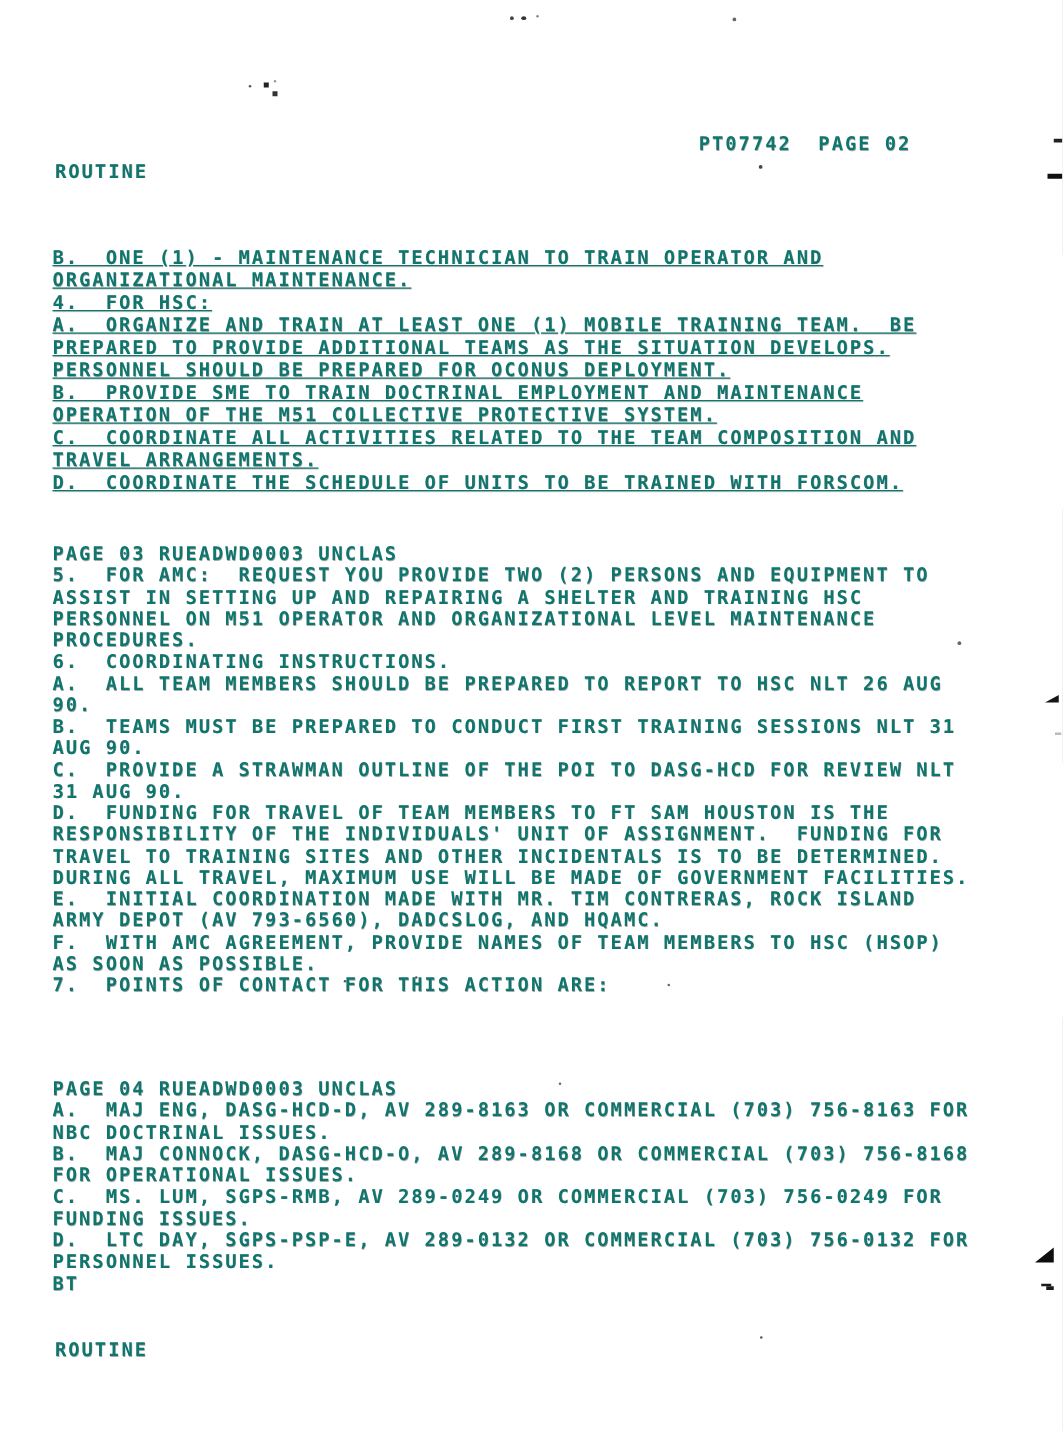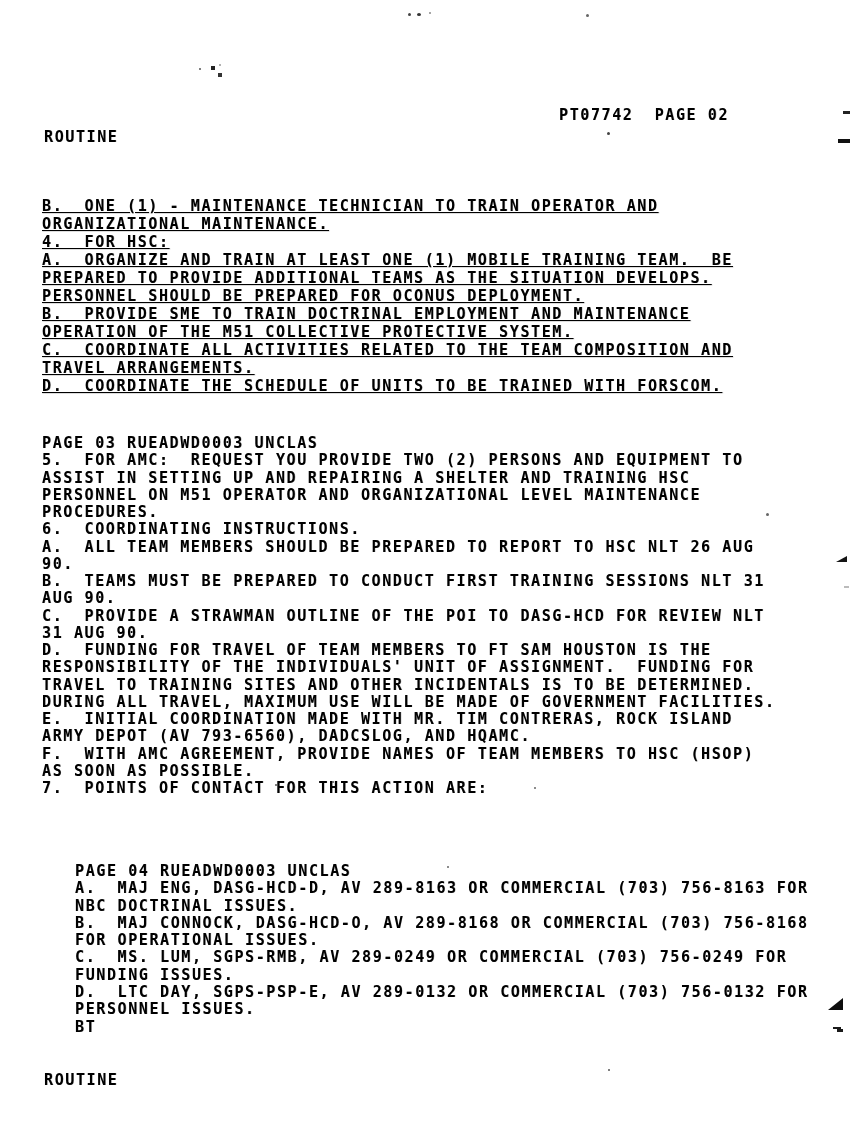--- a/index.html
+++ b/index.html
@@ -10,29 +10,29 @@
     overflow:hidden;
     font-family:"DejaVu Sans Mono","Liberation Mono",monospace;
   }
   .tw{
     position:absolute;
     margin:0;
     font-family:"DejaVu Sans Mono","Liberation Mono",monospace;
     font-size:15px;
     font-weight:700;
     letter-spacing:1.6px;
-    color:#000000;
+    color:#0f766e;
     white-space:pre;
     text-shadow:0.4px 0.4px 0 rgba(10,10,10,0.35);
   }
   .hdr-ref{top:107px;left:559px;line-height:17px;}
   .hdr-routine{top:129px;left:44px;line-height:17px;}
   .blk1{top:197px;left:42px;line-height:18px;text-decoration:underline;}
   .blk2{top:435px;left:42px;line-height:17.25px;}
-  .blk3{top:863px;left:42px;line-height:17.3px;margin-left:33px;}
+  .blk3{top:863px;left:42px;line-height:17.3px;}
   .ftr-routine{top:1072px;left:44px;line-height:17px;}
   .speck{position:absolute;border-radius:50%;}
   .mark{position:absolute;}
   .tri-big{
     position:absolute;left:828px;top:998px;
     width:0;height:0;
     border-left:15px solid transparent;
     border-bottom:12px solid #0e0e0e;
   }
   .wedge{

